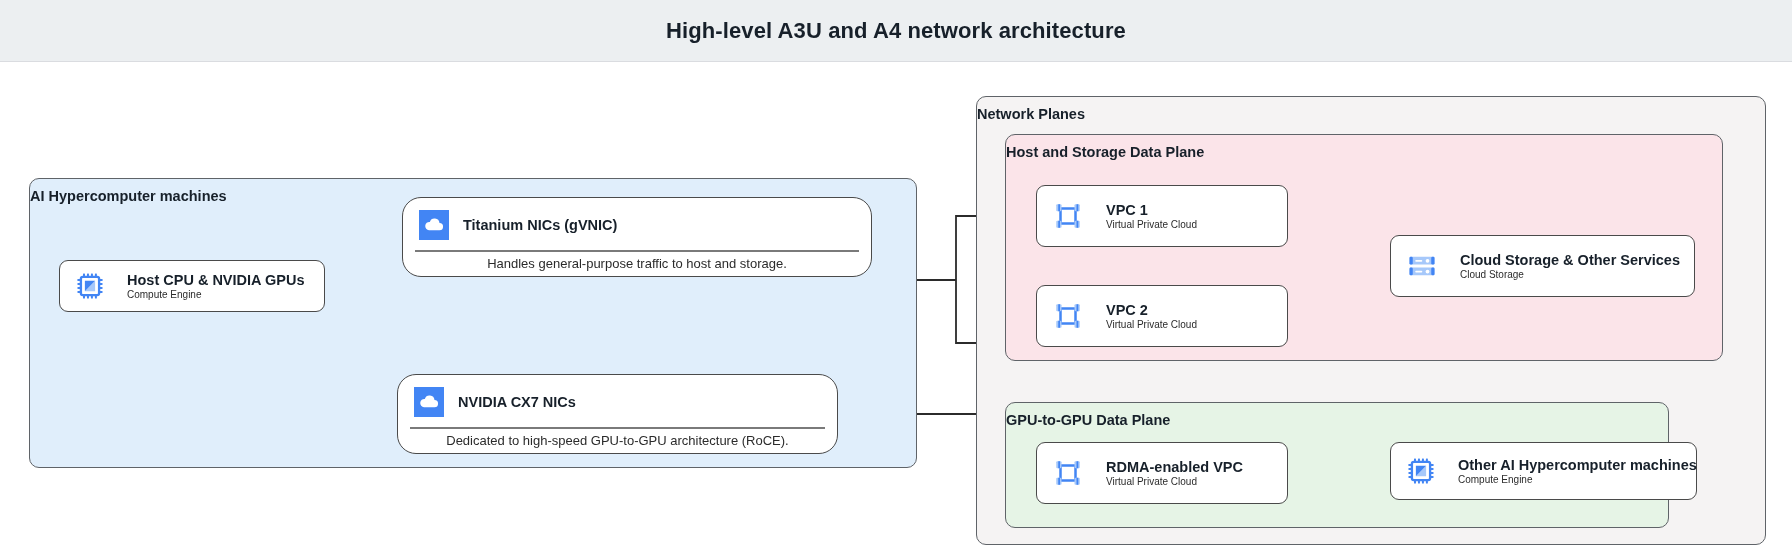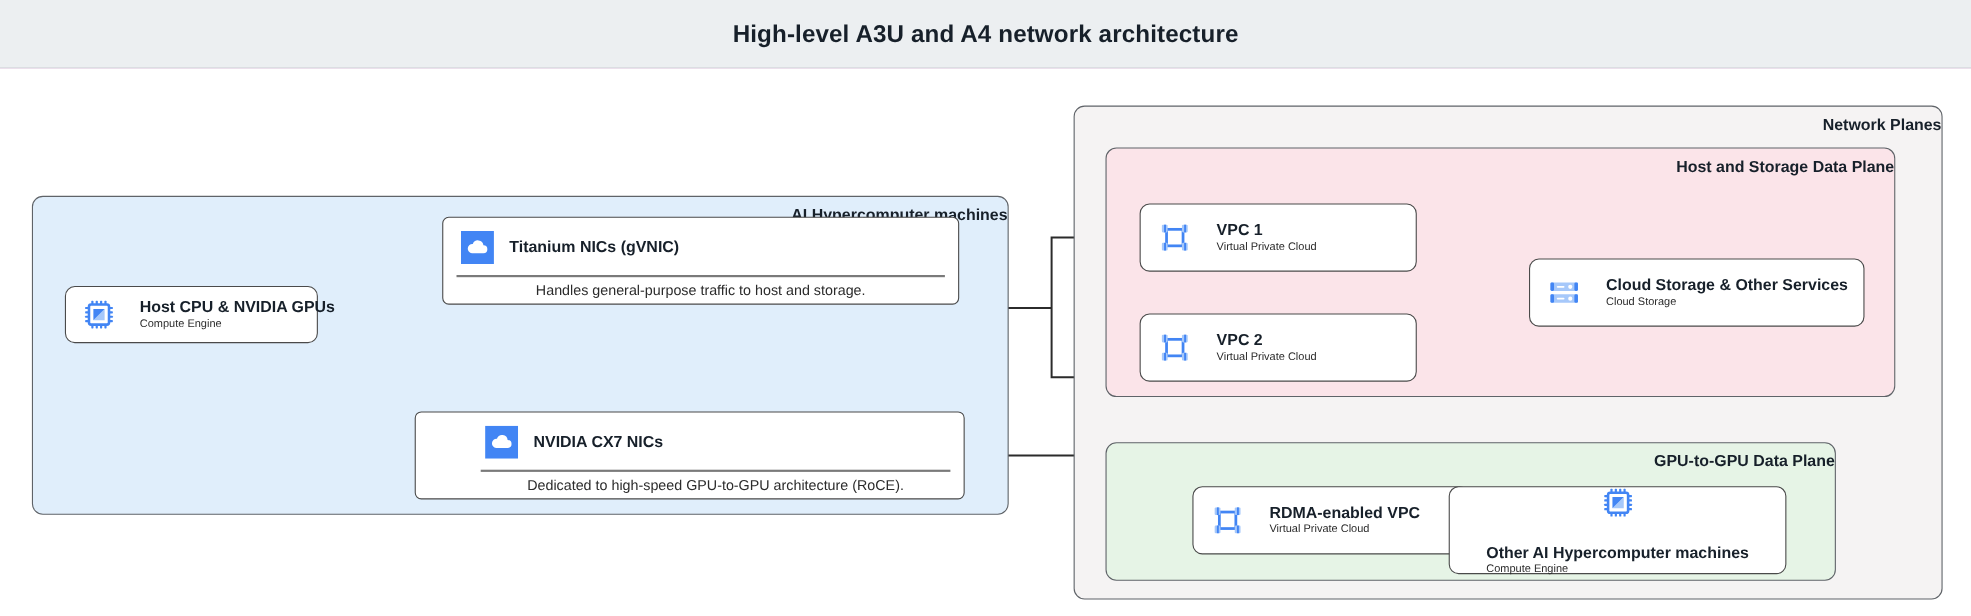--- a/index.html
+++ b/index.html
@@ -3,60 +3,60 @@
 <meta charset="utf-8">
 <style>
   * { box-sizing: border-box; margin:0; padding:0; }
   body {
     width:1792px; height:560px;
     font-family:"Liberation Sans", sans-serif;
     background:#ffffff;
     color:#202124;
     overflow:hidden;
   }
-  .page { position:relative; width:1792px; height:560px; background:#701a75; }
+  .page { position:relative; width:1792px; height:560px; background:#f9a8d4; }
 
   
   .header {
     position:absolute; left:0; top:0; width:1792px; height:62px;
     background:#eceff1;
     border-bottom:1px solid #dadce0;
     display:flex; align-items:center; justify-content:center;
   }
   .header-title { font-size:22px; font-weight:bold; color:#17202a; letter-spacing:.1px; }
 
   
   .canvas { position:absolute; left:0; top:62px; width:1792px; height:498px; background:#fff; }
 
   
   .group { position:absolute; border:1.6px solid #5f6368; border-radius:10px; }
   .group-title {
     position:absolute; left:0; right:0; top:9px;
-    text-align:right; font-size:14.5px; font-weight:bold; color:#17202a;
+    text-align:left; font-size:14.5px; font-weight:bold; color:#17202a;
   }
 
   #grp-machines { left:29px; top:116px; width:888px; height:290px; background:#e0eefb; }
   #grp-planes   { left:976px; top:34px;  width:790px; height:449px; background:#f5f3f3; }
   #grp-host     { left:1005px; top:72px; width:718px; height:227px; background:#fbe4e9; }
   #grp-gpu      { left:1005px; top:340px; width:664px; height:126px; background:#e6f4e6; }
 
   
   .node {
     position:absolute; background:#ffffff;
     border:1.6px solid #4a4a4a; border-radius:9px;
     display:flex; align-items:center; padding:0 16px; gap:23px;
   }
   .node-texts { display:flex; flex-direction:column; justify-content:center; line-height:1.25; }
   .node-title { font-size:14.5px; font-weight:bold; color:#17202a; white-space:nowrap; }
   .node-sub   { font-size:10px; font-weight:normal; color:#2b2b2b; white-space:nowrap; }
 
   
   .card {
     position:absolute; background:#ffffff;
-    border:1.6px solid #4a4a4a; border-radius:6px;
+    border:1.6px solid #4a4a4a; border-radius:19px;
     display:flex; flex-direction:column;
   }
   .card-head { display:flex; align-items:center; gap:14px; padding:12px 16px 10px 16px; flex:0 0 auto; }
   .card-head .node-title { font-size:14.5px; }
   .card-div { height:1.6px; background:#7a7a7a; margin:0 12px; }
   .card-desc {
     flex:1; display:flex; align-items:center; justify-content:center;
     font-size:13px; color:#2b2b2b; text-align:center; padding:0 14px;
     white-space:nowrap;
   }
@@ -114,21 +114,21 @@
     </div>
 
     <div class="group" id="grp-host">
       <div class="group-title">Host and Storage Data Plane</div>
     </div>
 
     <div class="group" id="grp-gpu">
       <div class="group-title">GPU-to-GPU Data Plane</div>
     </div>
 
-    <div class="node" style="left:59px; top:198px; width:230px; height:52px;">
+    <div class="node" style="left:59px; top:198px; width:266px; height:52px;">
       <span class="icon">
         <svg width="28" height="28" viewBox="0 0 24 24">
           <g fill="#4285f4">
             <rect x="6" y="1.2" width="1.7" height="3.2" rx=".5"></rect>
             <rect x="9.4" y="1.2" width="1.7" height="3.2" rx=".5"></rect>
             <rect x="12.8" y="1.2" width="1.7" height="3.2" rx=".5"></rect>
             <rect x="16.2" y="1.2" width="1.7" height="3.2" rx=".5"></rect>
             <rect x="6" y="19.6" width="1.7" height="3.2" rx=".5"></rect>
             <rect x="9.4" y="19.6" width="1.7" height="3.2" rx=".5"></rect>
             <rect x="12.8" y="19.6" width="1.7" height="3.2" rx=".5"></rect>
@@ -160,21 +160,21 @@
             <rect x="0" y="0" width="30" height="30" fill="#4285f4"></rect>
             <path d="M10 20.2 h10.4 a3.6 3.6 0 0 0 .1 -7.2 a5 5 0 0 0 -9.7 -1.1 a3.6 3.6 0 0 0 -.8 8.3 z" fill="#ffffff"></path>
           </svg>
         </span>
         <span class="node-title">Titanium NICs (gVNIC)</span>
       </div>
       <div class="card-div"></div>
       <div class="card-desc">Handles general-purpose traffic to host and storage.</div>
     </div>
 
-    <div class="card" style="left:377px; top:312px; width:500px; height:80px;padding-left:47px;">
+    <div class="card" style="left:397px; top:312px; width:441px; height:80px;">
       <div class="card-head">
         <span class="icon">
           <svg width="30" height="30" viewBox="0 0 30 30">
             <rect x="0" y="0" width="30" height="30" fill="#4285f4"></rect>
             <path d="M10 20.2 h10.4 a3.6 3.6 0 0 0 .1 -7.2 a5 5 0 0 0 -9.7 -1.1 a3.6 3.6 0 0 0 -.8 8.3 z" fill="#ffffff"></path>
           </svg>
         </span>
         <span class="node-title">NVIDIA CX7 NICs</span>
       </div>
       <div class="card-div"></div>
@@ -235,41 +235,41 @@
           <rect x="6.6" y="15.8" width="5.6" height="1.3" rx=".6" fill="#ffffff"></rect>
           <circle cx="16.4" cy="16.4" r="1.5" fill="#ffffff"></circle>
         </svg>
       </span>
       <span class="node-texts">
         <span class="node-title">Cloud Storage &amp; Other Services</span>
         <span class="node-sub">Cloud Storage</span>
       </span>
     </div>
 
-    <div class="node" style="left:1036px; top:380px; width:252px; height:62px;margin-left:48px;">
+    <div class="node" style="left:1036px; top:380px; width:252px; height:62px;">
       <span class="icon">
         <svg width="30" height="30" viewBox="0 0 24 24">
           <rect x="6" y="6" width="12" height="12" fill="none" stroke="#4285f4" stroke-width="2"></rect>
           <rect x="2.6" y="2.6" width="4.2" height="5.6" rx=".8" fill="#a6c8fa"></rect>
           <rect x="17.2" y="2.6" width="4.2" height="5.6" rx=".8" fill="#a6c8fa"></rect>
           <rect x="2.6" y="15.8" width="4.2" height="5.6" rx=".8" fill="#a6c8fa"></rect>
           <rect x="17.2" y="15.8" width="4.2" height="5.6" rx=".8" fill="#a6c8fa"></rect>
           <rect x="4.2" y="2.6" width="1.4" height="5.6" fill="#4285f4"></rect>
           <rect x="18.8" y="2.6" width="1.4" height="5.6" fill="#4285f4"></rect>
           <rect x="4.2" y="15.8" width="1.4" height="5.6" fill="#4285f4"></rect>
           <rect x="18.8" y="15.8" width="1.4" height="5.6" fill="#4285f4"></rect>
         </svg>
       </span>
       <span class="node-texts">
         <span class="node-title">RDMA-enabled VPC</span>
         <span class="node-sub">Virtual Private Cloud</span>
       </span>
     </div>
 
-    <div class="node" style="left:1317px; top:380px; width:307px; height:80px;flex-direction:column;">
+    <div class="node" style="left:1390px; top:380px; width:307px; height:58px;">
       <span class="icon">
         <svg width="28" height="28" viewBox="0 0 24 24">
           <g fill="#4285f4">
             <rect x="6" y="1.2" width="1.7" height="3.2" rx=".5"></rect>
             <rect x="9.4" y="1.2" width="1.7" height="3.2" rx=".5"></rect>
             <rect x="12.8" y="1.2" width="1.7" height="3.2" rx=".5"></rect>
             <rect x="16.2" y="1.2" width="1.7" height="3.2" rx=".5"></rect>
             <rect x="6" y="19.6" width="1.7" height="3.2" rx=".5"></rect>
             <rect x="9.4" y="19.6" width="1.7" height="3.2" rx=".5"></rect>
             <rect x="12.8" y="19.6" width="1.7" height="3.2" rx=".5"></rect>

